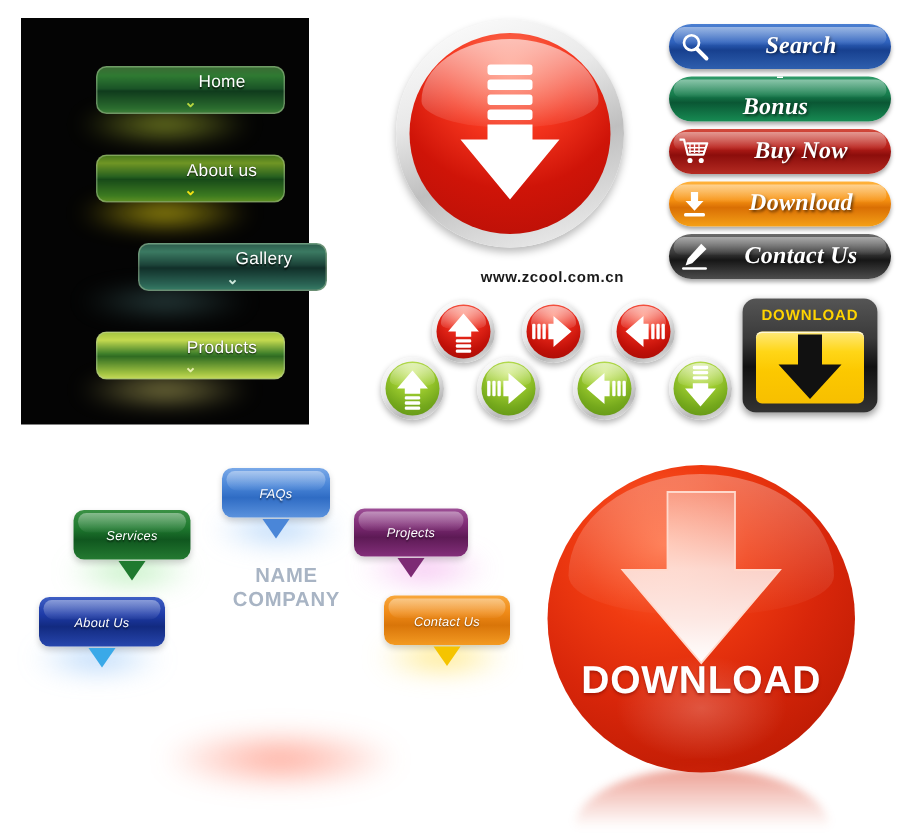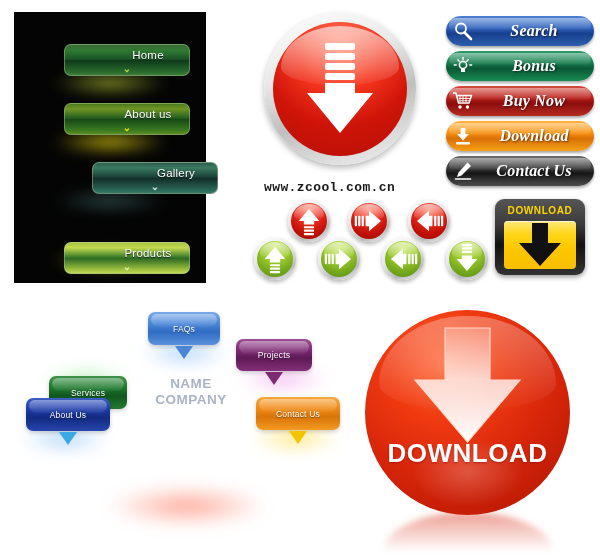--- a/index.html
+++ b/index.html
@@ -50,21 +50,21 @@
     background:linear-gradient(180deg,#4b7a1d 0%,#6f9524 16%,#27601f 46%,#174a18 52%,#3c7a20 88%,#5a8d22 100%); }
   #menu-item-about .chev { color:#f2e214; }
   #glow-about { top:119px; background:radial-gradient(ellipse at center,rgba(250,228,20,.85),rgba(230,200,10,0) 70%); }
   
   #menu-item-gallery { top:150px;
     background:linear-gradient(180deg,#2e5e4e 0%,#3b7a62 16%,#1b4238 46%,#112f29 52%,#2a6354 88%,#357a64 100%);margin-left:28px; }
   #menu-item-gallery .chev { color:#cfe8dc; }
   #glow-gallery { top:178px; background:radial-gradient(ellipse at center,rgba(120,190,190,.40),rgba(60,120,130,0) 70%); }
   
   #menu-item-products { top:209px;
-    background:linear-gradient(180deg,#a7c642 0%,#c3d94f 16%,#3f7f2a 46%,#2f6b22 52%,#9cbf3f 88%,#c0d755 100%);margin-top:21px; }
+    background:linear-gradient(180deg,#a7c642 0%,#c3d94f 16%,#3f7f2a 46%,#2f6b22 52%,#9cbf3f 88%,#c0d755 100%); }
   #menu-item-products .chev { color:#e8f0b0; }
   #glow-products { top:237px; background:radial-gradient(ellipse at center,rgba(235,225,120,.70),rgba(200,190,60,0) 70%); }
 
   
   #red-circle-button {
     position:absolute; left:264px; top:13px; width:152px; height:152px;
     border-radius:50%;
     background:linear-gradient(160deg,#ffffff 0%,#e9e9e9 35%,#bfbfbf 60%,#f4f4f4 100%);
     box-shadow:0 3px 6px rgba(0,0,0,.28);
   }
@@ -80,23 +80,23 @@
     background:linear-gradient(180deg,rgba(255,255,255,.62),rgba(255,255,255,.05));
   }
   .arrow-striped-down {
     position:absolute; left:50%; top:50%; transform:translate(-50%,-50%);
     width:74px; height:96px;
   }
 
   
   #zcool-url {
     position:absolute; left:264px; top:180px; width:152px;
-    text-align:left; font-size:13px; font-weight:bold;
+    text-align:right; font-size:10px; font-weight:bold;
     color:#1a1a1a; letter-spacing:.4px;
-    font-family:Liberation Mono, monospace;
+    font-family:Liberation Sans, sans-serif;
   }
 
   
   .arrow-circle {
     position:absolute; width:42px; height:42px; border-radius:50%;
     background:linear-gradient(155deg,#ffffff 0%,#e6e6e6 45%,#b9b9b9 75%,#f2f2f2 100%);
     box-shadow:0 2px 4px rgba(0,0,0,.3);
   }
   .arrow-circle .ic {
     position:absolute; left:3px; top:3px; right:3px; bottom:3px;
@@ -156,36 +156,36 @@
     letter-spacing:.2px; padding-right:6px;
     text-shadow:1px 1px 2px rgba(0,0,0,.55);
   }
   .pill .pgloss {
     position:absolute; left:3px; top:2px; right:3px; height:12px;
     border-radius:14px 14px 10px 10px;
     background:linear-gradient(180deg,rgba(255,255,255,.45),rgba(255,255,255,.02));
     pointer-events:none;
   }
   #pill-search  { top:16px;  background:linear-gradient(180deg,#4b7fd1 0%,#2f62bd 40%,#17408f 58%,#2e5fae 100%); }
-  #pill-bonus   { top:51px;  background:linear-gradient(180deg,#2e9a68 0%,#177d4d 40%,#0a5734 58%,#178b53 100%); }
+  #pill-bonus   { top:51px;  background:linear-gradient(180deg,#2e9a68 0%,#177d4d 40%,#0a5734 58%,#178b53 100%);flex-direction:column; }
   #pill-buynow  { top:86px;  background:linear-gradient(180deg,#d24a3c 0%,#b9201a 40%,#8c0d0b 58%,#b52b22 100%); }
   #pill-download{ top:121px; background:linear-gradient(180deg,#ffb23c 0%,#f79312 40%,#d96f04 58%,#f5a017 100%); }
   #pill-contact { top:156px; background:linear-gradient(180deg,#6b6b6b 0%,#3d3d3d 40%,#161616 58%,#4d4d4d 100%); }
 
   
   .bubble {
     position:absolute;
     border-radius:7px;
     display:flex; align-items:center; justify-content:center;
     box-shadow:0 2px 4px rgba(0,0,0,.18);
   }
   .bubble .blabel {
     color:#fff; font-size:8.5px; letter-spacing:.2px;
     text-shadow:0 1px 1px rgba(0,0,0,.45);
-    position:relative; z-index:2;
+    position:relative; z-index:2;font-style:italic;
   }
   .bubble .btip {
     position:absolute; left:50%; transform:translateX(-50%);
     bottom:-14px; width:0; height:0;
     border-left:9px solid transparent; border-right:9px solid transparent;
   }
   .bubble .bgloss {
     position:absolute; left:3px; top:2px; right:3px; height:40%;
     border-radius:6px 6px 8px 8px;
     background:linear-gradient(180deg,rgba(255,255,255,.40),rgba(255,255,255,.03));
@@ -195,21 +195,21 @@
     position:absolute; width:90px; height:26px; border-radius:50%;
     filter:blur(8px); pointer-events:none;
   }
 
   #bubble-faqs    { left:148px; top:312px; width:72px; height:33px;
     background:linear-gradient(180deg,#7aa9e8 0%,#4a86d8 35%,#2f6cc4 60%,#5b92dd 100%); }
   #bubble-faqs .btip { border-top:13px solid #4a86d8; }
   #glow-faqs { left:140px; top:340px; background:radial-gradient(ellipse at center,rgba(120,180,245,.65),rgba(120,180,245,0) 70%); }
 
   #bubble-services{ left:49px; top:340px; width:78px; height:33px;
-    background:linear-gradient(180deg,#3b9145 0%,#1f7a2f 35%,#10571f 60%,#247a31 100%);margin-top:36px; }
+    background:linear-gradient(180deg,#3b9145 0%,#1f7a2f 35%,#10571f 60%,#247a31 100%); }
   #bubble-services .btip { border-top:13px solid #1f7a2f; }
   #glow-services { left:42px; top:368px; background:radial-gradient(ellipse at center,rgba(110,220,110,.55),rgba(110,220,110,0) 70%); }
 
   #bubble-projects{ left:236px; top:339px; width:76px; height:32px;
     background:linear-gradient(180deg,#9d4f96 0%,#7d2a74 35%,#5d1a55 60%,#832f7a 100%); }
   #bubble-projects .btip { border-top:13px solid #7d2a74; }
   #glow-projects { left:238px; top:366px; background:radial-gradient(ellipse at center,rgba(235,120,225,.55),rgba(235,120,225,0) 70%); }
 
   #bubble-aboutus { left:26px; top:398px; width:84px; height:33px;
     background:linear-gradient(180deg,#3f5fc4 0%,#1e3ba8 35%,#122a80 60%,#2746ad 100%); }

